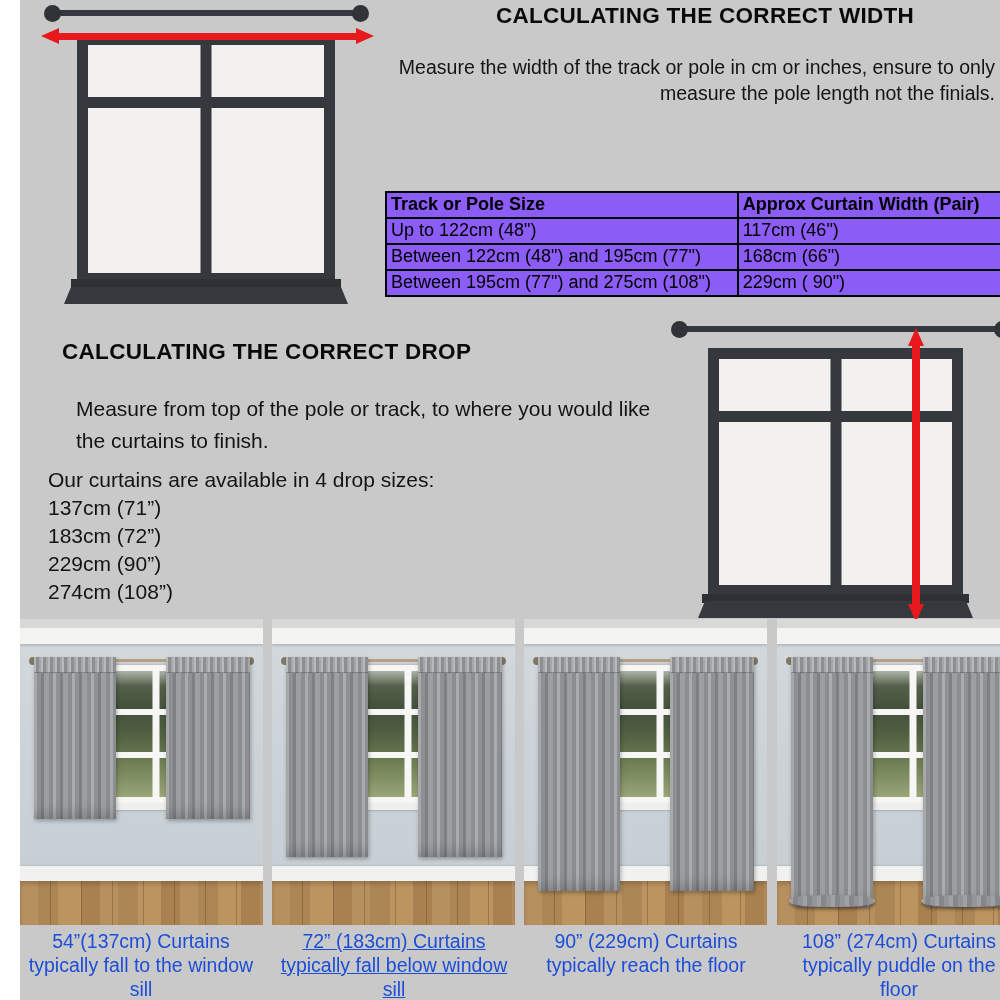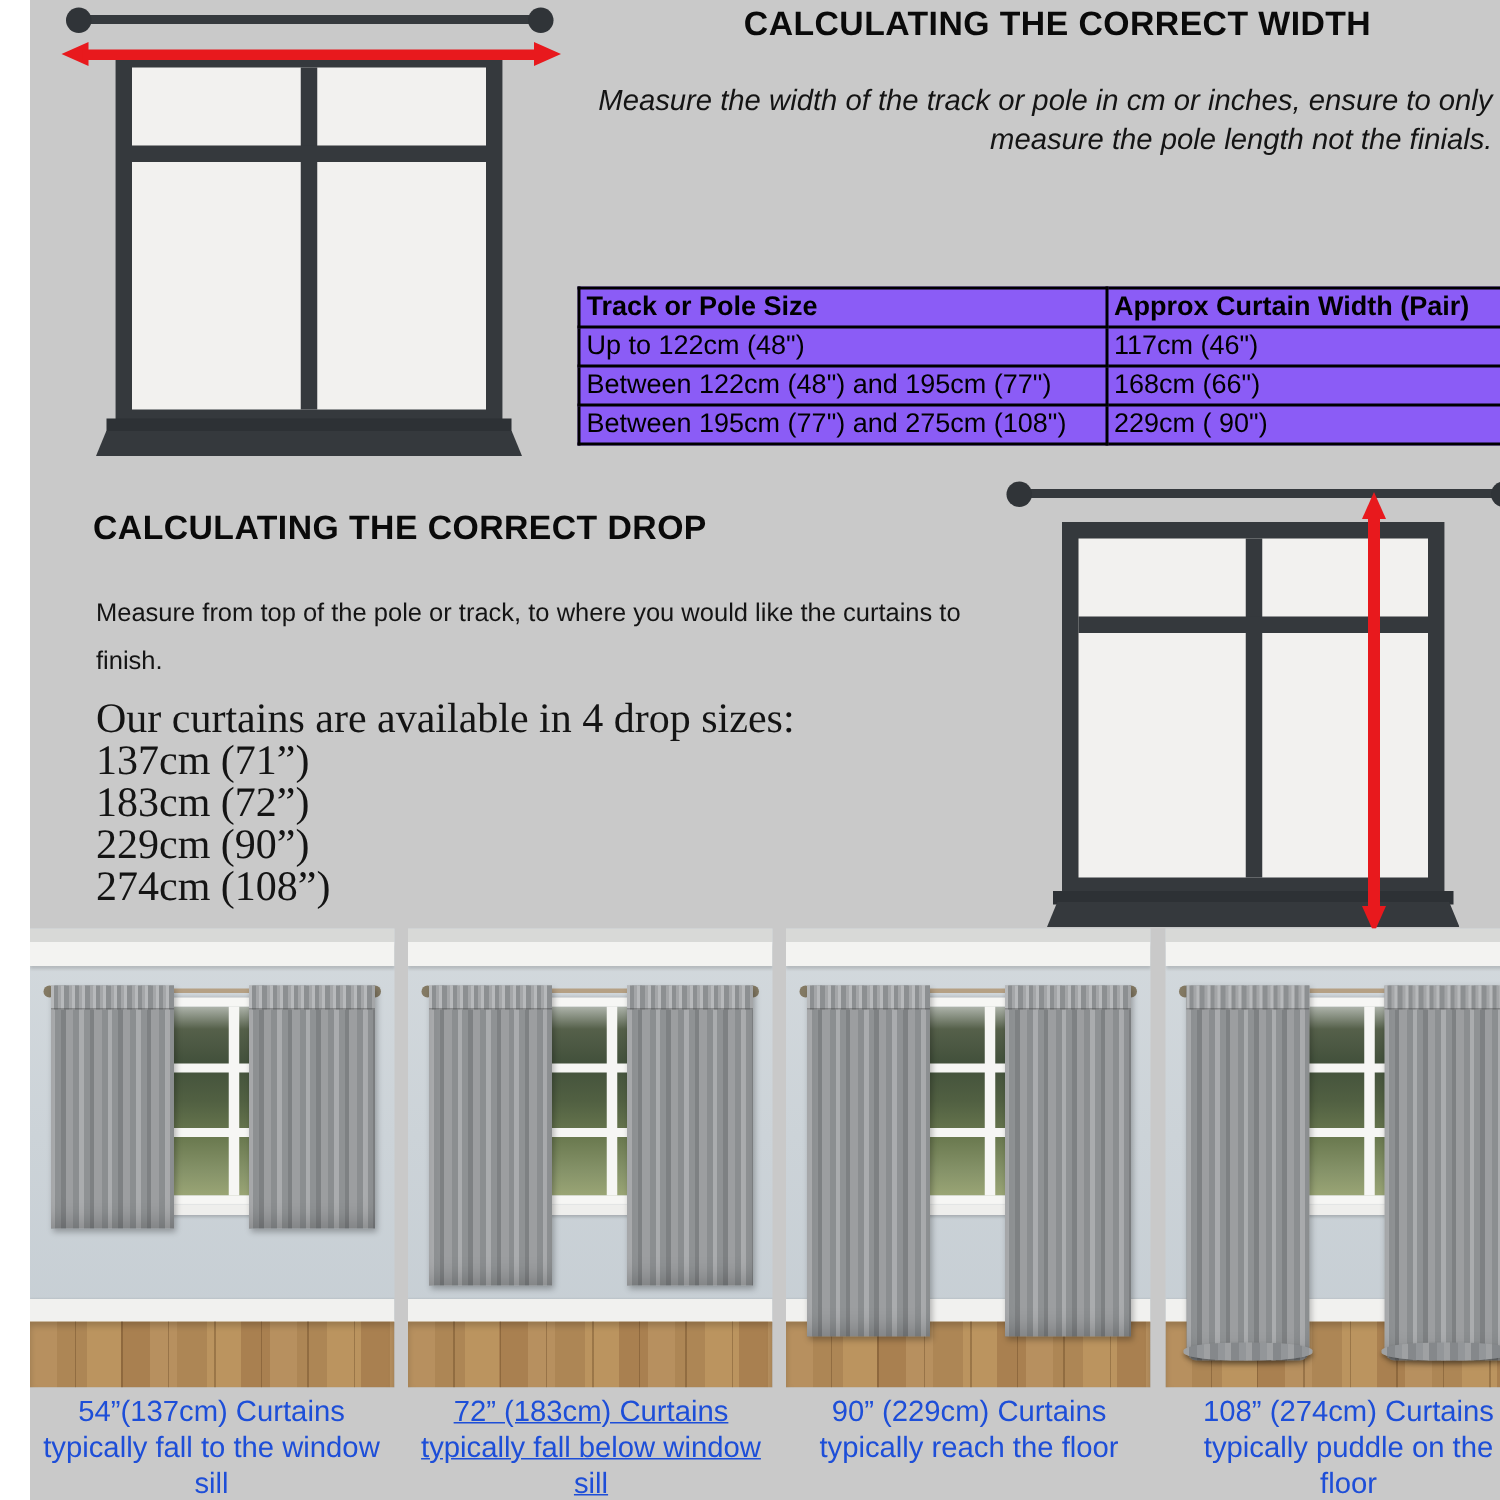--- a/index.html
+++ b/index.html
@@ -46,24 +46,24 @@
   #arrow-drop { left:240px; top:13px; width:16px; height:294px; }
   #arrow-drop .shaft { top:14px; bottom:14px; left:4px; width:8px; }
   #arrow-drop .head-t { top:0; left:0; border-left:8px solid transparent; border-right:8px solid transparent; border-bottom:18px solid #e8191d; }
   #arrow-drop .head-b { bottom:0; left:0; border-left:8px solid transparent; border-right:8px solid transparent; border-top:18px solid #e8191d; }
 
   
   .h-title { position:absolute; font-weight:bold; font-size:22.5px; letter-spacing:0.3px; color:#0a0a0a; white-space:nowrap; }
   #width-heading { left:380px; top:3px; width:610px; text-align:center; }
   #drop-heading  { left:42px; top:339px; }
   .para { position:absolute; color:#141414; }
-  #width-para1 { left:375px; top:54px; width:600px; text-align:right; font-size:19.5px; line-height:26px;font-style:italic; }
+  #width-para1 { left:375px; top:54px; width:600px; text-align:right; font-size:19.5px; line-height:26px; }
   #width-para2 { left:375px; top:121px; width:600px; text-align:right; font-size:19.5px; }
-  #drop-para1  { left:44px; top:393px; width:590px; font-size:17px; line-height:32px; }
-  #drop-sizes  { left:44px; top:466px; font-size:28px; line-height:28px;font-family:Liberation Serif, serif; }
+  #drop-para1  { left:56px; top:393px; width:590px; font-size:21px; line-height:32px; }
+  #drop-sizes  { left:28px; top:466px; font-size:21px; line-height:28px; }
 
   
   #width-table { position:absolute; left:365px; top:191px; width:630px; border-collapse:collapse; background:#8b5cf6; }
   #width-table th, #width-table td { border:2px solid #000; font-size:18px; text-align:left; padding:1px 5px 2px 4px; height:25px; color:#000; }
   #width-table th { font-weight:bold; }
   #width-table .c1 { width:56%; } #width-table .c2 { width:44%; }
 
   
   .photo { position:absolute; top:619px; width:243px; height:306px; overflow:hidden;
            background:linear-gradient(180deg,#d3d9dd 0%,#ccd3d8 45%,#c5cdd3 100%); }

